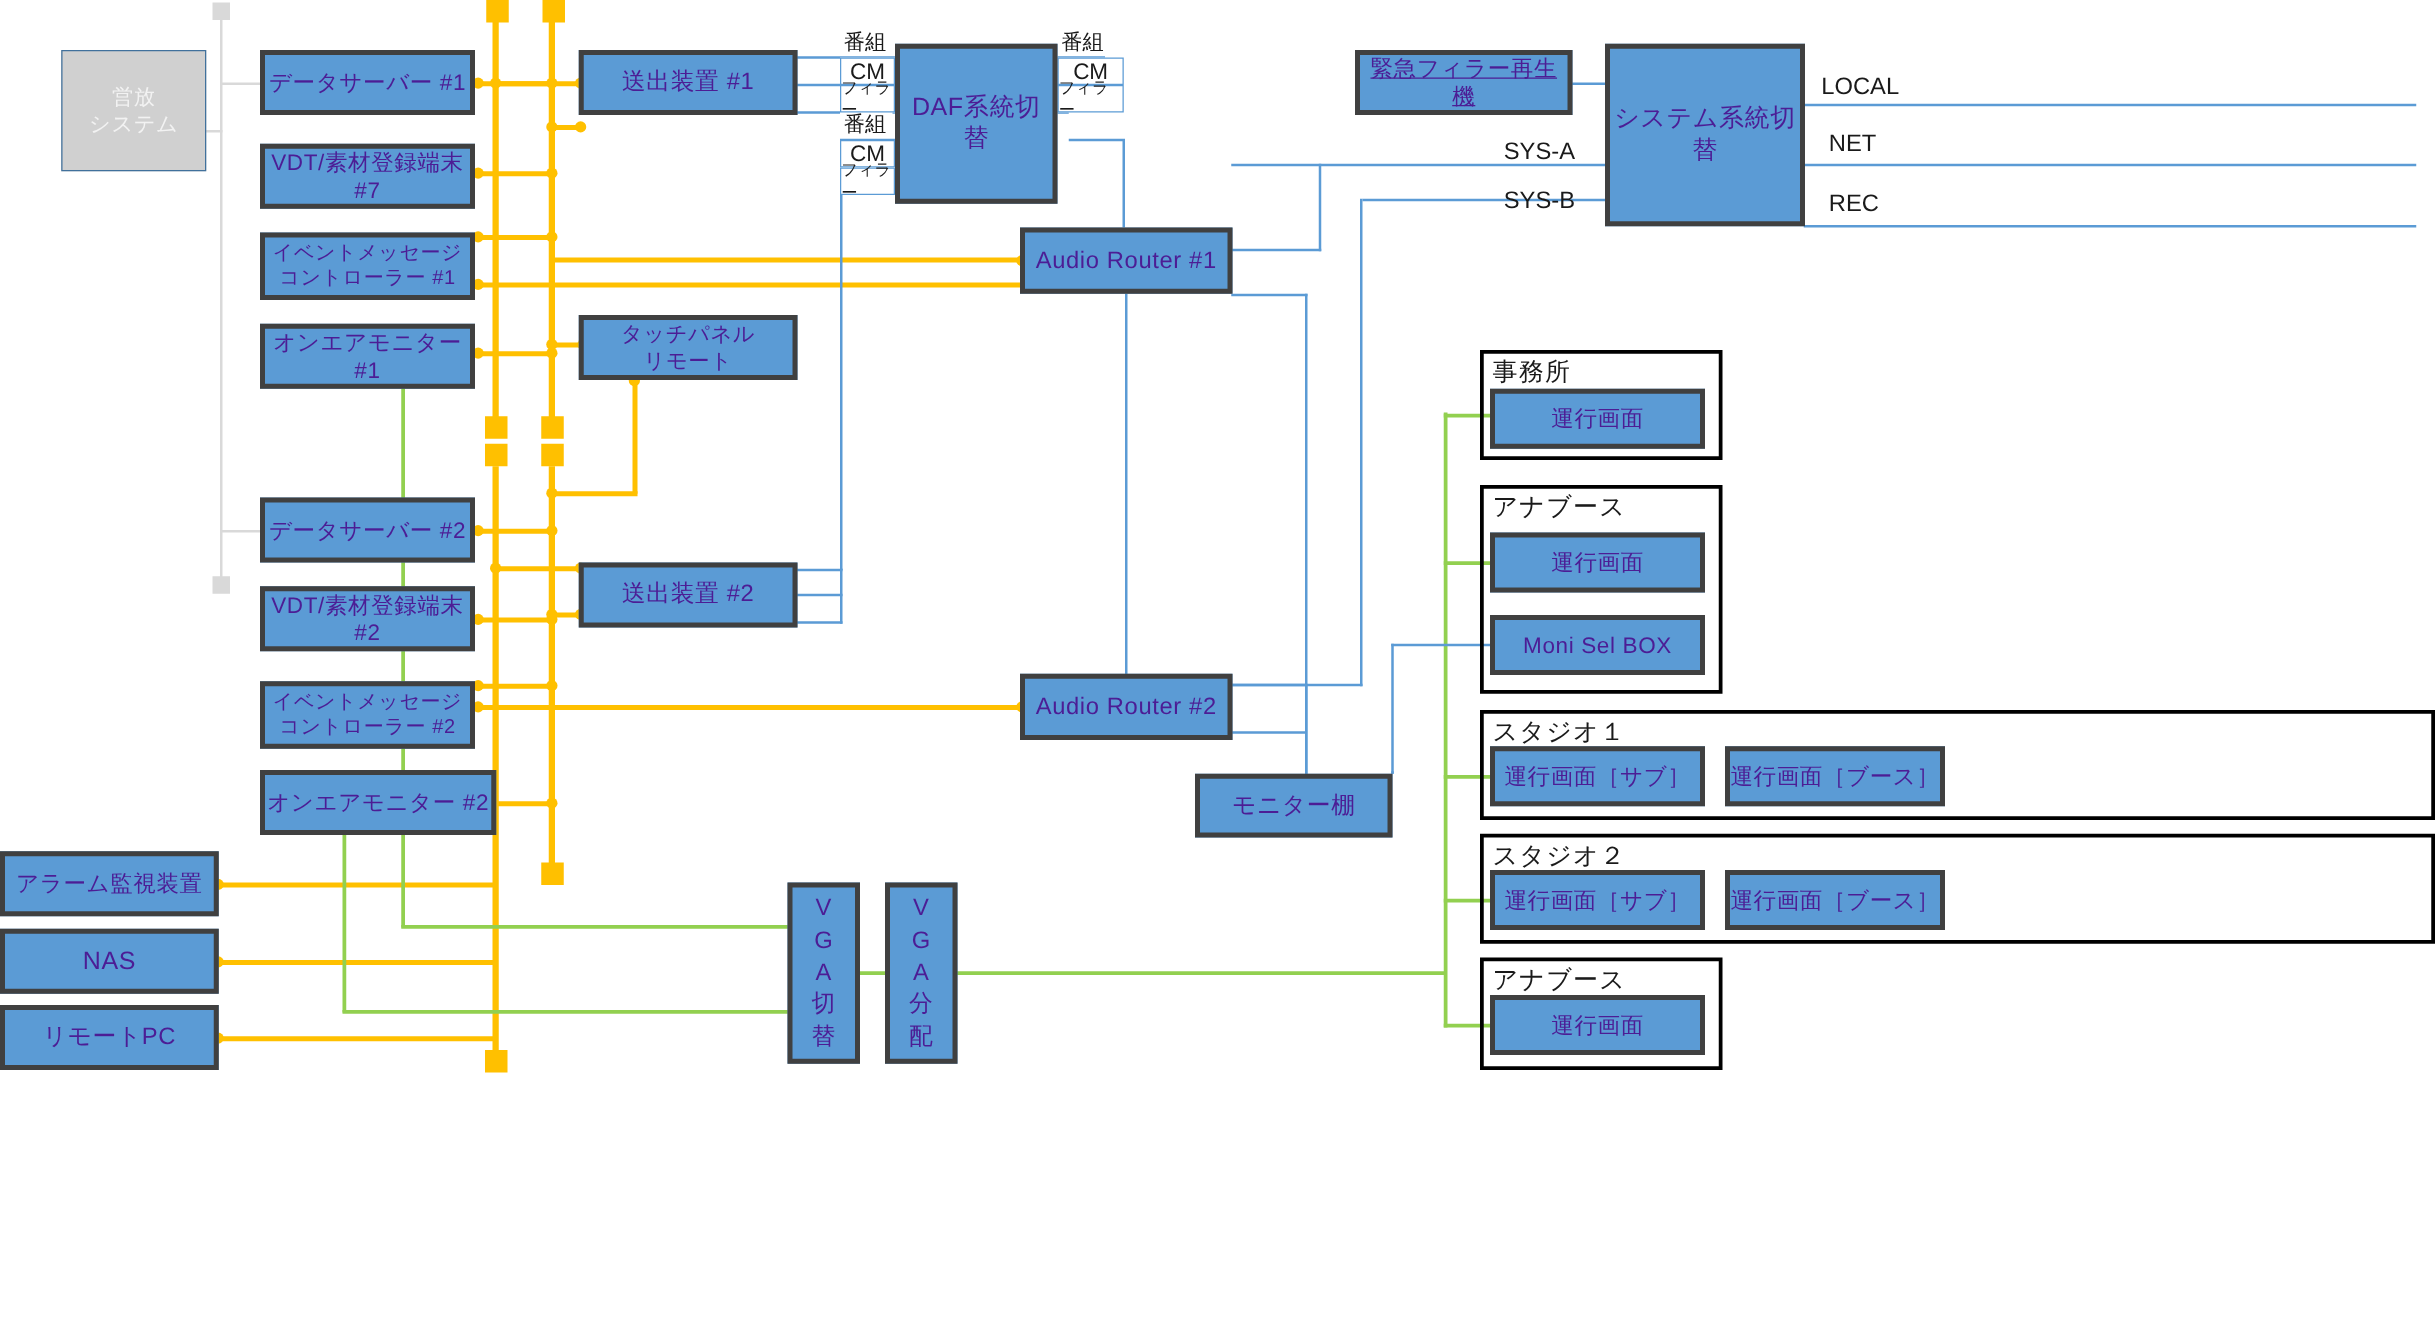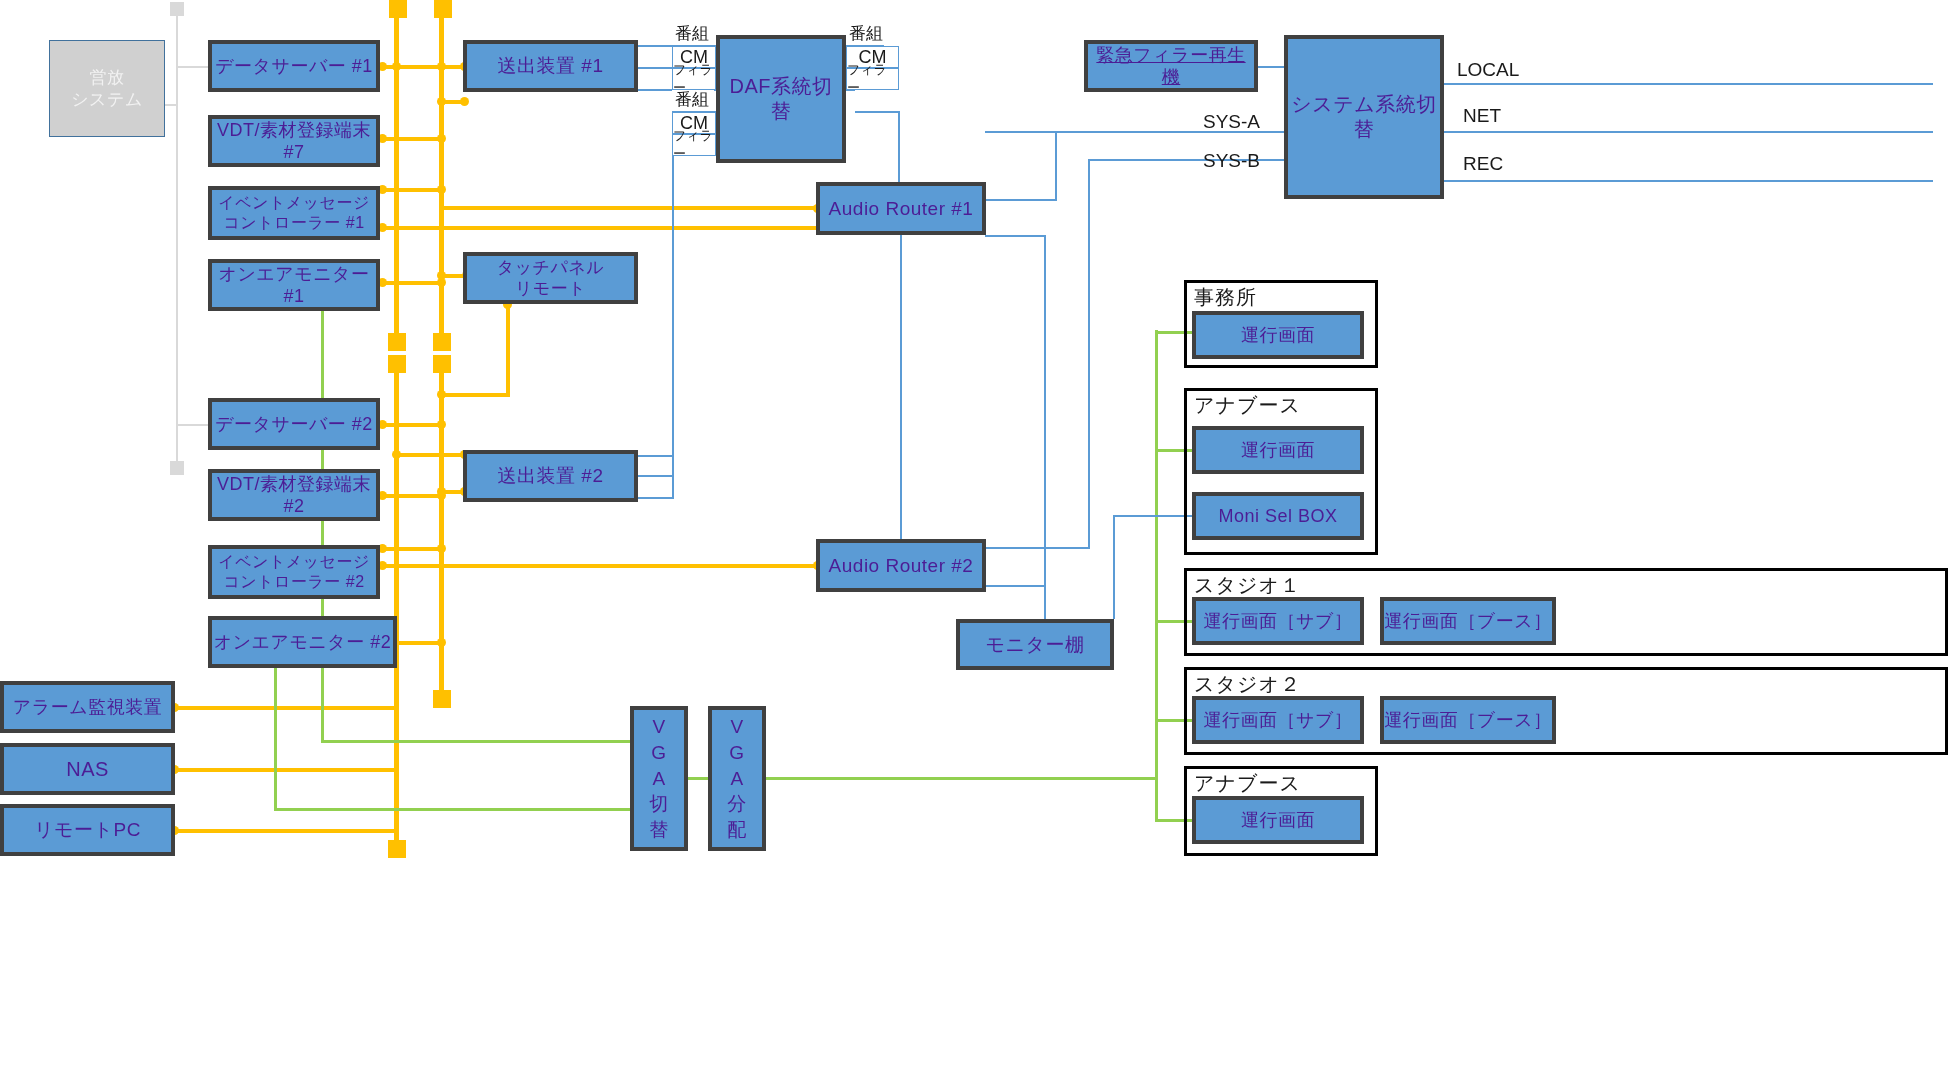--- a/index.html
+++ b/index.html
@@ -246,21 +246,21 @@
   <div class="box" style="left:463px;top:450px;width:175px;height:52px;font-size:19px;">送出装置 #2</div>
 
   <div class="box" style="left:716px;top:35px;width:130px;height:128px;font-size:20px;">DAF系統切替</div>
 
   <div class="box" style="left:816px;top:182px;width:170px;height:53px;font-size:19px;">Audio Router #1</div>
 
   <div class="box" style="left:816px;top:539px;width:170px;height:53px;font-size:19px;">Audio Router #2</div>
 
   <div class="box" style="left:1084px;top:40px;width:174px;height:52px;font-size:18px;text-decoration:underline;">緊急フィラー再生機</div>
 
-  <div class="box" style="left:1284px;top:35px;width:160px;height:164px;font-size:20px;">システム系統切替</div>
+  <div class="box" style="left:1284px;top:35px;width:160px;height:146px;font-size:20px;">システム系統切替</div>
 
   <div class="box" style="left:956px;top:619px;width:158px;height:51px;font-size:19px;">モニター棚</div>
 
   <div class="box" style="left:630px;top:706px;width:58px;height:145px;font-size:19px;flex-direction:column;gap:2px;">
     <span>V</span>
     <span>G</span>
     <span>A</span>
     <span>切</span>
     <span>替</span>
   </div>

